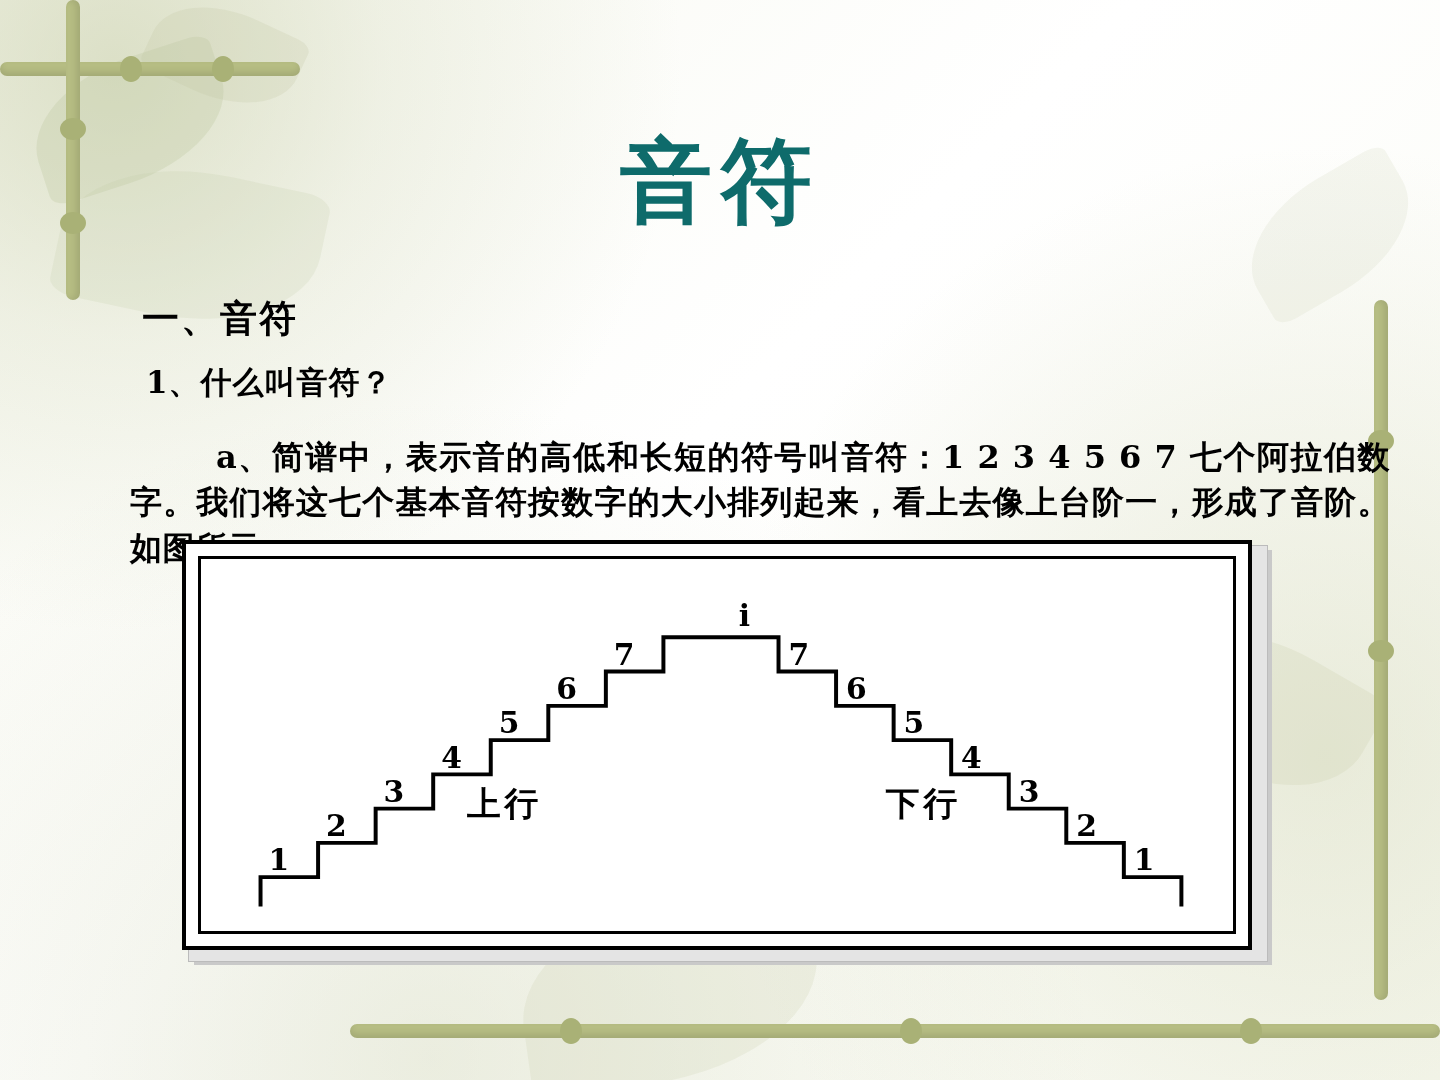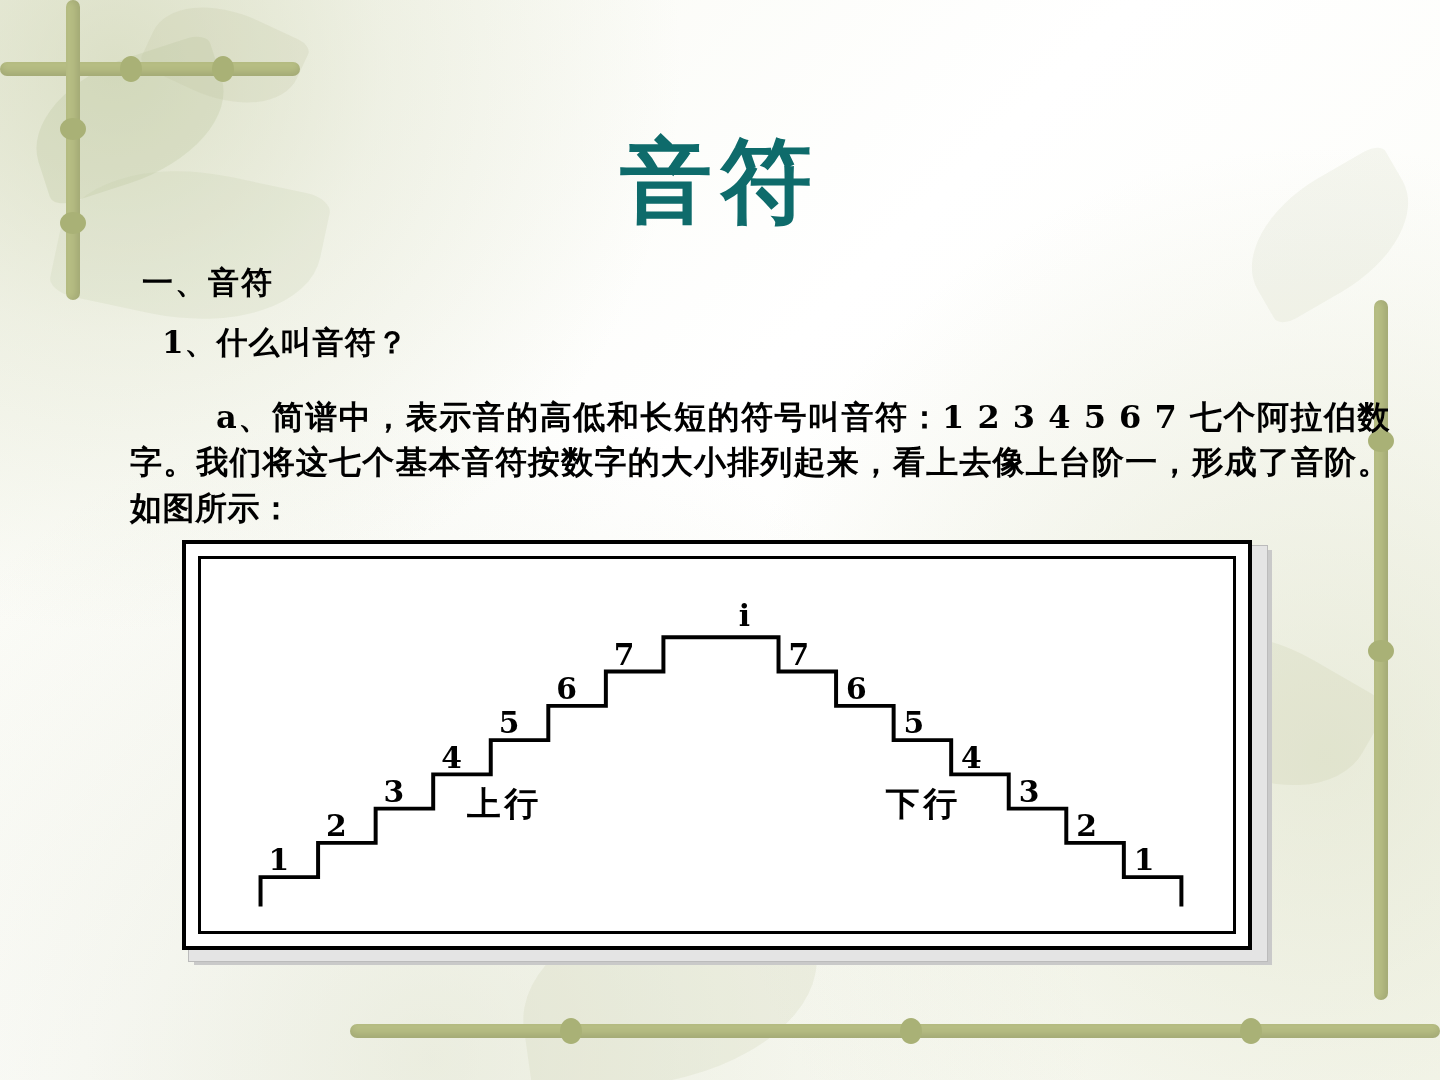--- a/index.html
+++ b/index.html
@@ -103,29 +103,30 @@
   .body-text {
     position: absolute;
     left: 130px;
     top: 262px;
     width: 1260px;
     color: #000;
     font-weight: bold;
     font-family: "DejaVu Serif", "Liberation Serif", serif;
   }
   .line-1 {
-    font-size: 31px;
+    font-size: 37px;
     letter-spacing: 2px;
     margin-left: 12px;
+    margin-top: 32px;
   }
   .line-2 {
     font-size: 31px;
     letter-spacing: 1px;
     margin-top: 18px;
-    margin-left: 32px;
+    margin-left: 16px;
   }
   .para {
     font-size: 32px;
     line-height: 1.42;
     margin-top: 31px;
     text-align: justify;
     letter-spacing: 0.5px;
   }
   .para .indent { display: inline-block; width: 86px; }
 

